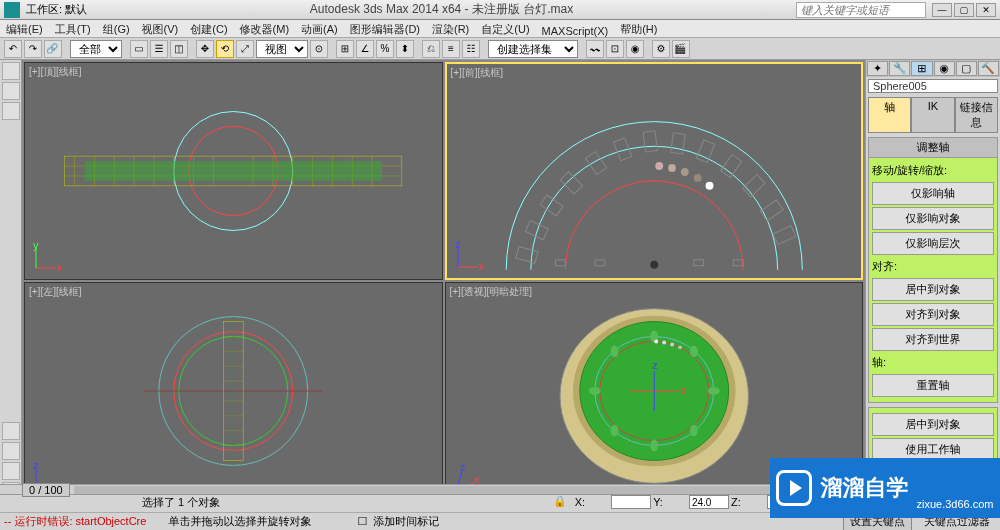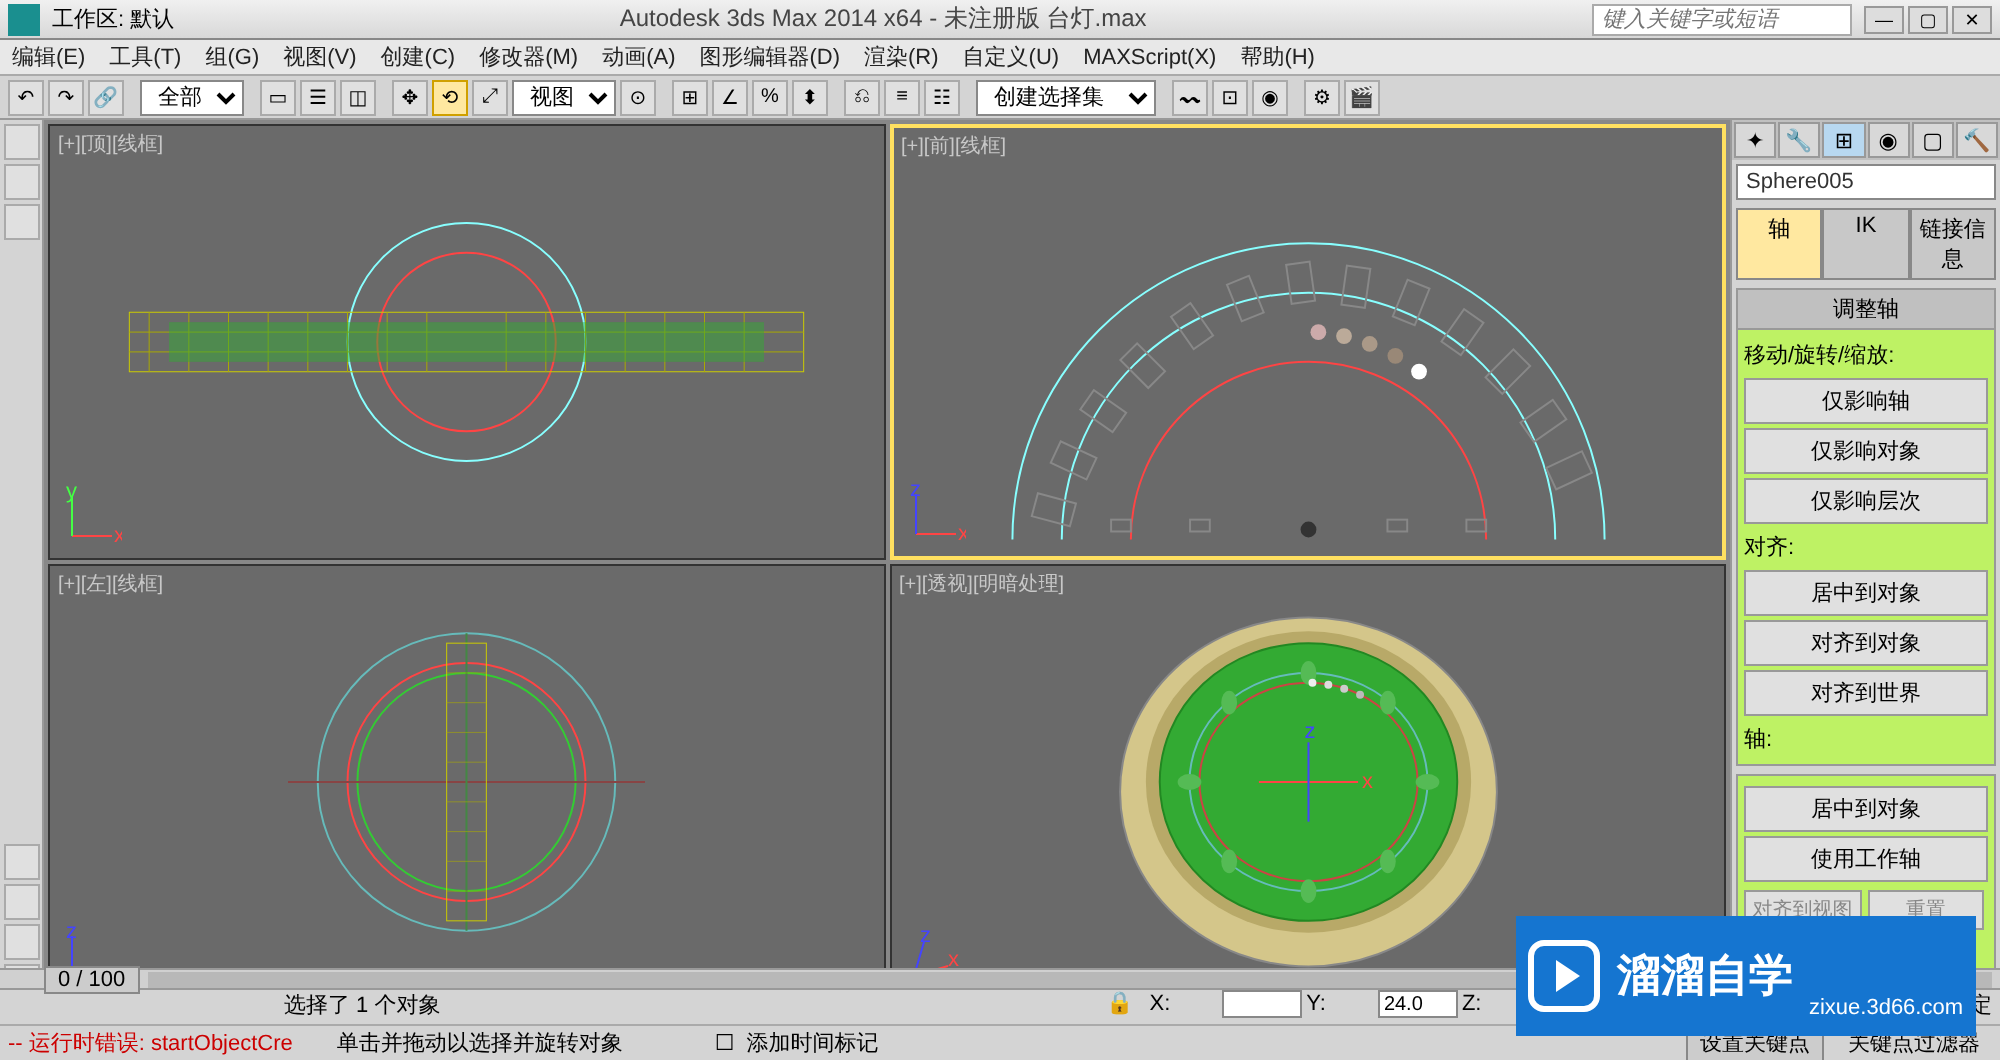--- a/index.html
+++ b/index.html
@@ -5,21 +5,21 @@
 * { margin: 0; padding: 0; box-sizing: border-box; font-family: "Microsoft YaHei", Arial, sans-serif; font-size: 11px; }
 body { background: #c0c0c0; width: 1000px; height: 530px; overflow: hidden; position: relative; }
 
 .title-bar { height: 20px; background: linear-gradient(to bottom, #f0f0f0, #d8d8d8); display: flex; align-items: center; padding: 0 4px; border-bottom: 1px solid #888; }
 .app-logo { width: 16px; height: 16px; background: #1a8f8f; margin-right: 6px; }
 .title-text { flex: 1; text-align: center; color: #444; font-size: 12px; }
 .search-box { width: 130px; height: 16px; border: 1px solid #aaa; background: #fff; font-style: italic; color: #888; padding: 0 4px; margin-right: 6px; }
 .win-btns { display: flex; gap: 2px; }
 .win-btn { width: 20px; height: 14px; background: #ddd; border: 1px solid #999; display: flex; align-items: center; justify-content: center; font-size: 9px; }
 
-.menu-bar { height: 18px; background: #e8e8e8; display: flex; align-items: center; padding: 0 6px; gap: 12px; border-bottom: 1px solid #aaa; }
+.menu-bar { height: 18px; background: #e8e8e8; display: flex; align-items: flex-end; padding: 0 6px; gap: 12px; border-bottom: 1px solid #aaa; }
 .menu-item { color: #222; cursor: pointer; }
 
 .toolbar-row { height: 22px; background: #d4d4d4; border-bottom: 1px solid #999; display: flex; align-items: center; padding: 0 4px; gap: 2px; }
 .tb-btn { width: 18px; height: 18px; background: #e0e0e0; border: 1px solid #aaa; display: flex; align-items: center; justify-content: center; font-size: 10px; }
 .tb-btn.active { background: #ffe8a0; border-color: #d0a000; }
 .tb-sep { width: 4px; }
 .tb-dropdown { height: 18px; border: 1px solid #888; background: #fff; padding: 0 4px; font-size: 11px; }
 
 .main-area { display: flex; height: 442px; }
 .left-toolbar { width: 22px; background: #d4d4d4; border-right: 1px solid #999; display: flex; flex-direction: column; gap: 2px; padding: 2px; }
@@ -47,21 +47,21 @@
 .rp-btn.disabled { color: #888; }
 
 .bottom-area { position: absolute; bottom: 0; left: 0; right: 0; }
 .timeline { height: 10px; background: #d0d0d0; border-top: 1px solid #999; display: flex; align-items: center; }
 .time-slider { flex: 1; height: 8px; background: #b8b8b8; margin: 0 4px; position: relative; }
 .status-bar { height: 18px; background: #d4d4d4; border-top: 1px solid #999; display: flex; align-items: flex-start; padding: 0 4px; gap: 8px; font-size: 10px; }
 .status-bar2 { height: 18px; background: #d4d4d4; border-top: 1px solid #aaa; display: flex; align-items: center; padding: 0 4px; gap: 6px; font-size: 10px; }
 .coord-group { display: flex; gap: 2px; align-items: center; }
 .coord-input { width: 40px; height: 14px; border: 1px solid #888; background: #fff; padding: 0 2px; font-size: 10px; margin-left: 24px; }
 .error-text { color: #c00; }
-.watermark { position: absolute; right: 12px; bottom: 12px; width: 230px; height: 60px; background: #1575d0; display: flex; align-items: center; justify-content: center; gap: 8px; z-index: 100; }
+.watermark { position: absolute; right: 0; bottom: 12px; width: 230px; height: 60px; background: #1575d0; display: flex; align-items: center; justify-content: center; gap: 8px; z-index: 100; }
 .wm-icon { width: 36px; height: 36px; border: 3px solid #fff; border-radius: 8px; display: flex; align-items: center; justify-content: center; }
 .wm-tri { width: 0; height: 0; border-left: 12px solid #fff; border-top: 8px solid transparent; border-bottom: 8px solid transparent; margin-left: 4px; }
 .wm-text1 { color: #fff; font-size: 22px; font-weight: bold; }
 .wm-text2 { color: #fff; font-size: 11px; align-self: flex-end; margin-bottom: 8px; }
 </style>
 </head>
 <body>
 
 <div class="title-bar">
   <div class="app-logo"></div>
@@ -301,20 +301,21 @@
       <div class="rp-body">
         <div class="rp-label">移动/旋转/缩放:</div>
         <button class="rp-btn">仅影响轴</button>
         <button class="rp-btn">仅影响对象</button>
         <button class="rp-btn">仅影响层次</button>
         <div class="rp-label">对齐:</div>
         <button class="rp-btn">居中到对象</button>
         <button class="rp-btn">对齐到对象</button>
         <button class="rp-btn">对齐到世界</button>
         <div class="rp-label">轴:</div>
+        <button class="rp-btn">重置轴</button>
       </div>
     </div>
     <div class="rp-section">
       <div class="rp-body">
         <button class="rp-btn">居中到对象</button>
         <button class="rp-btn">使用工作轴</button>
         <button class="rp-btn small disabled">对齐到视图</button>
         <button class="rp-btn small disabled">重置</button>
         <div class="rp-label">把轴放置在:</div>
       </div>

